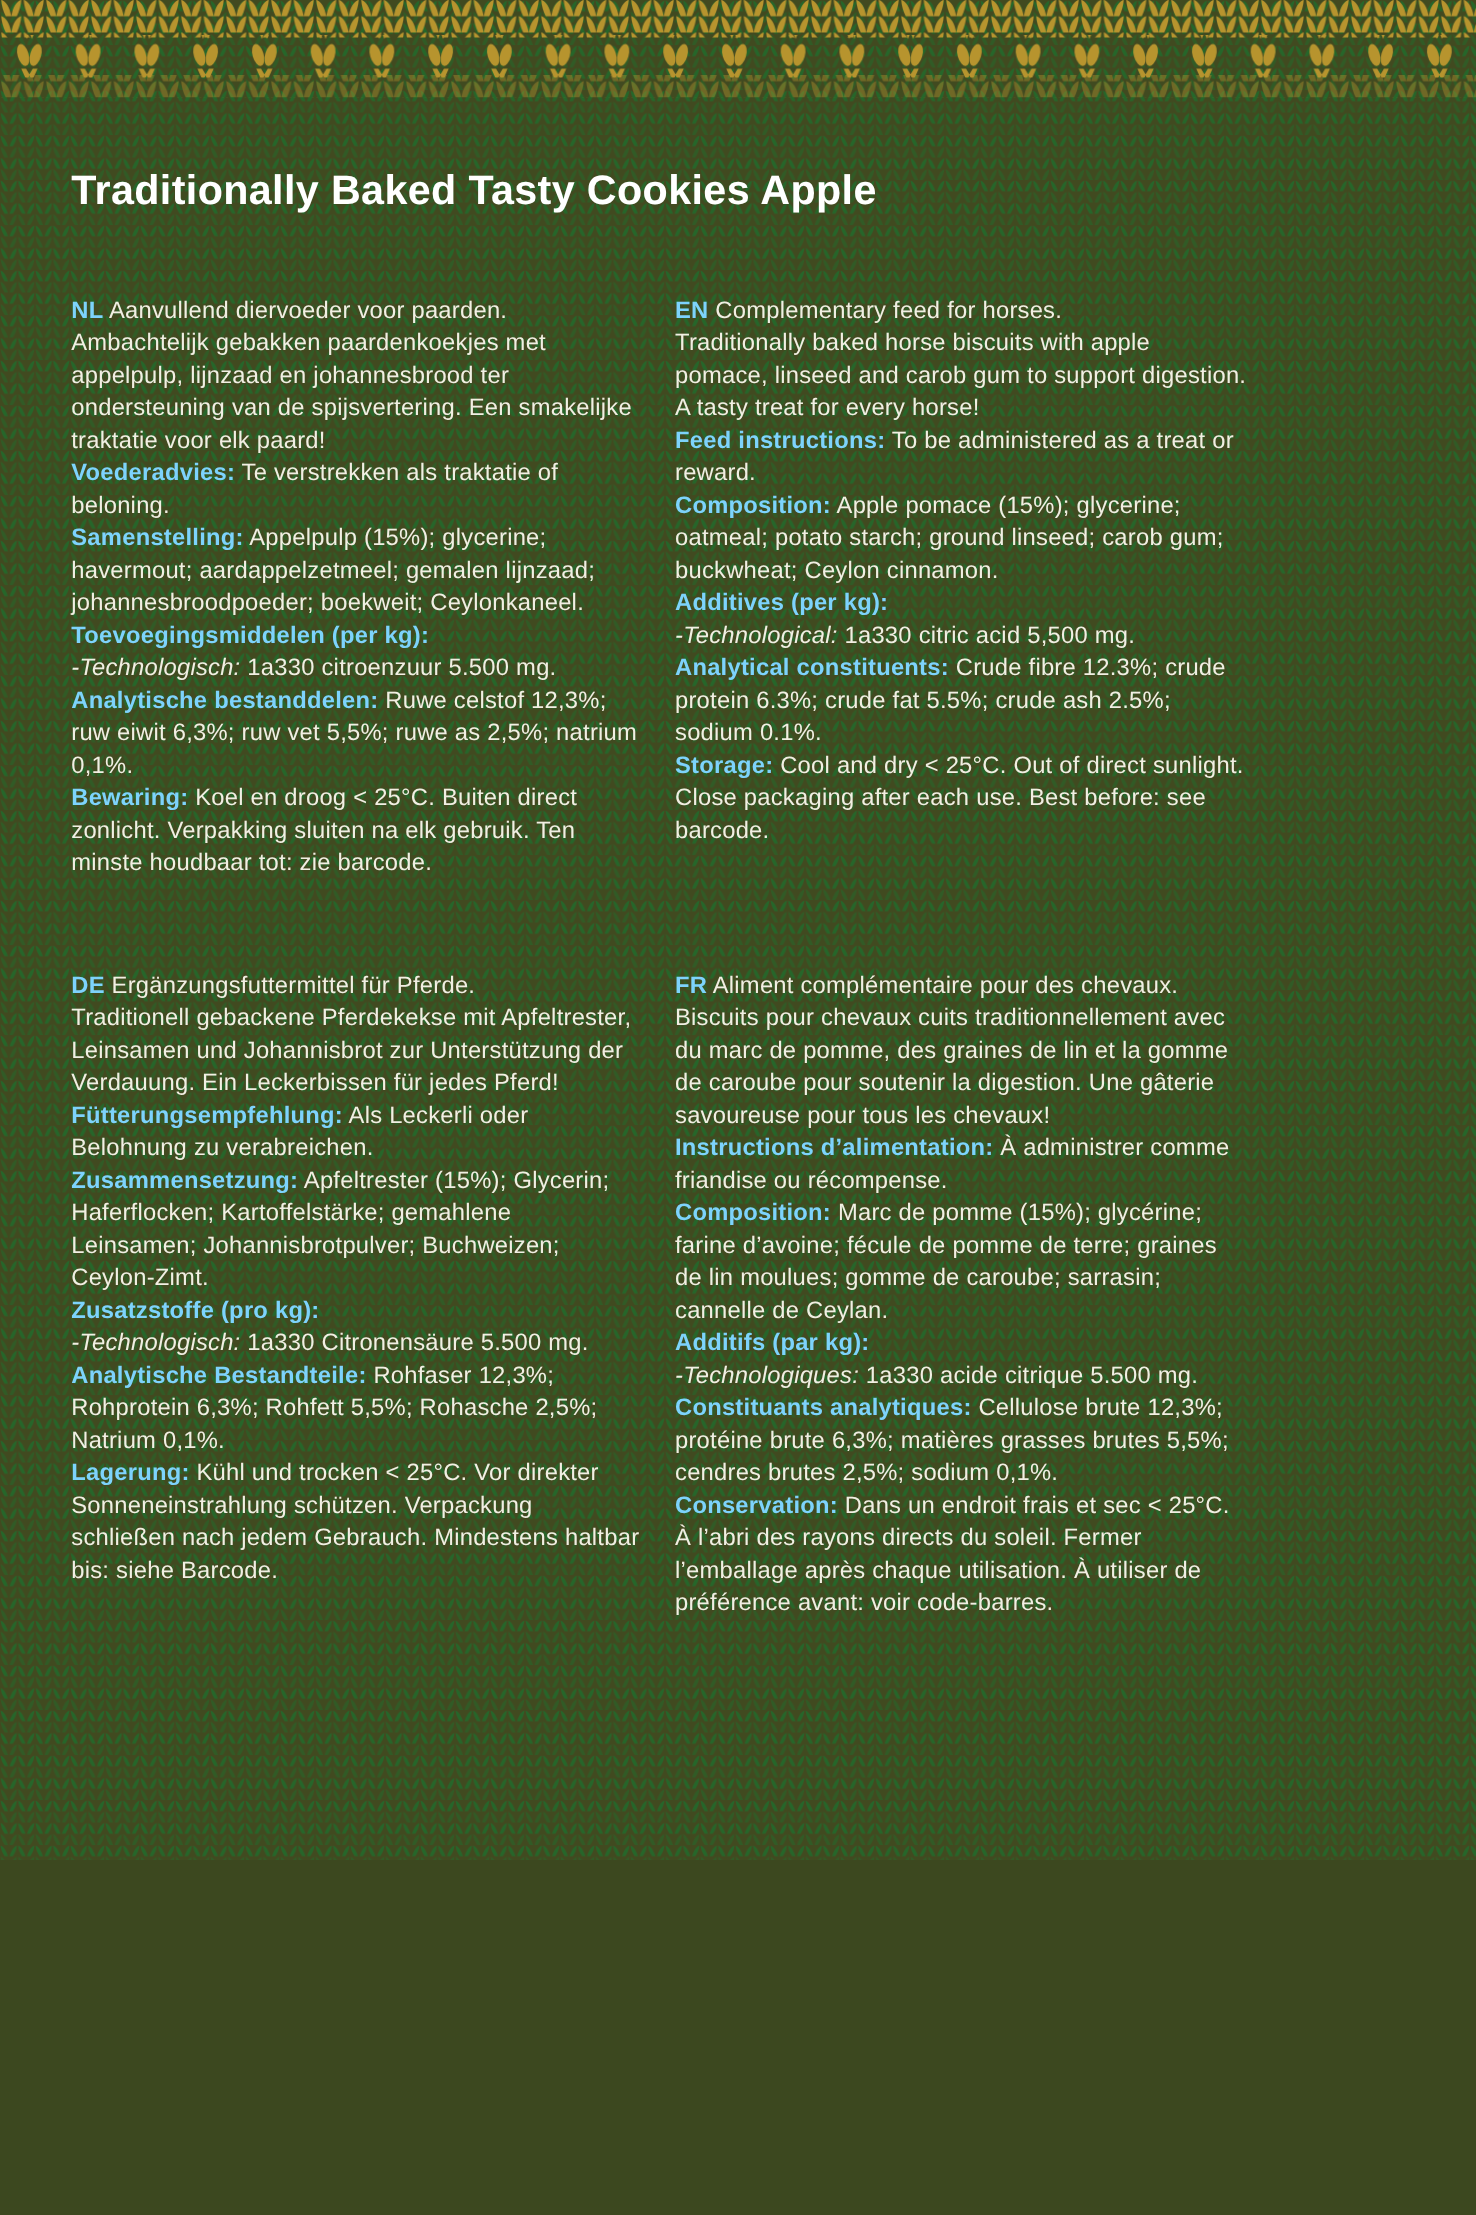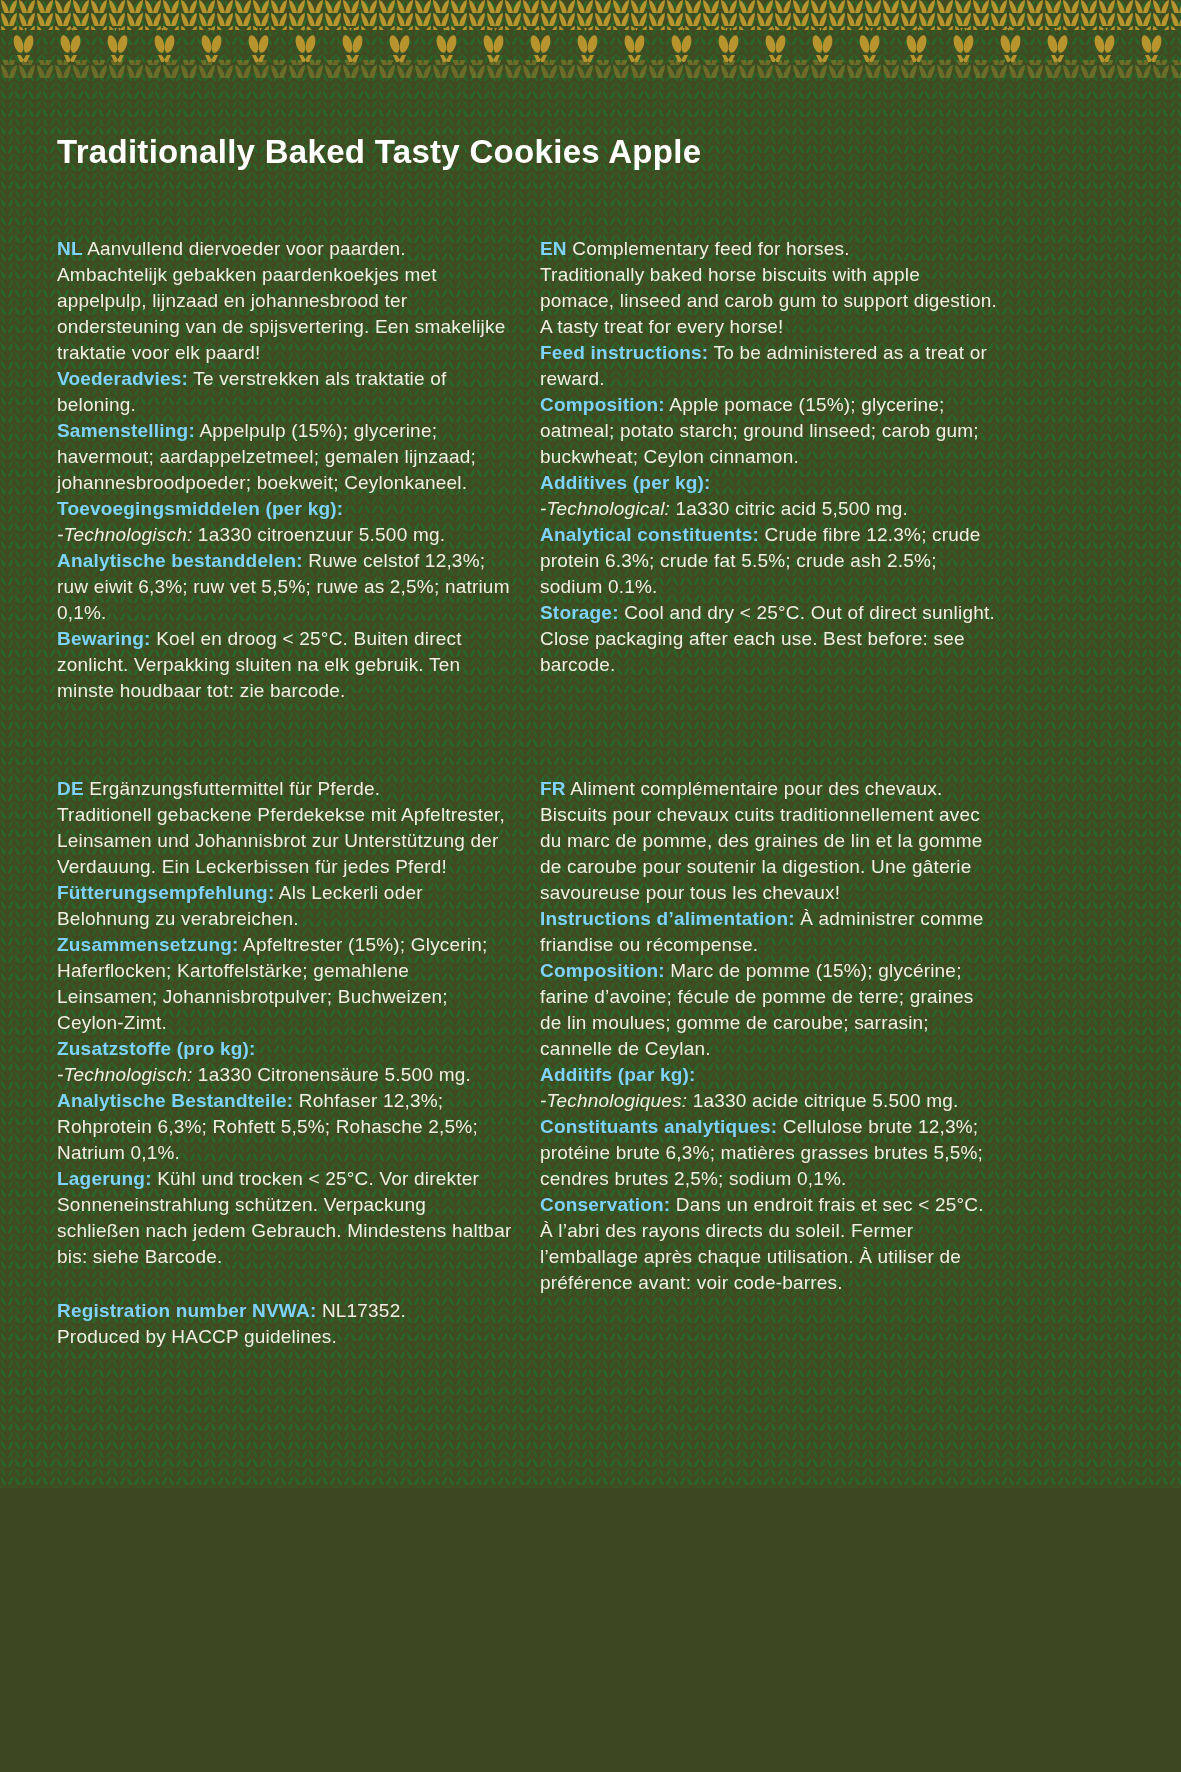--- a/index.html
+++ b/index.html
@@ -60,21 +60,20 @@
       <rect x="0" y="1726" width="1181" height="46" fill="url(#kgold)"></rect>
     </g>
   </svg>
 
   <h1 class="title">Traditionally Baked Tasty Cookies Apple</h1>
 
   <div class="cols">
     <div class="col">
       <p class="block first"><span class="b">NL</span><span> Aanvullend diervoeder voor paarden.</span><br><span>Ambachtelijk gebakken paardenkoekjes met appelpulp, lijnzaad en johannesbrood ter ondersteuning van de spijsvertering. Een smakelijke traktatie voor elk paard!</span><br><span class="b">Voederadvies:</span><span> Te verstrekken als traktatie of beloning.</span><br><span class="b">Samenstelling:</span><span> Appelpulp (15%); glycerine; havermout; aardappelzetmeel; gemalen lijnzaad; johannesbroodpoeder; boekweit; Ceylonkaneel.</span><br><span class="b">Toevoegingsmiddelen (per kg):</span><br><span class="i">-Technologisch:</span><span> 1a330 citroenzuur 5.500 mg.</span><br><span class="b">Analytische bestanddelen:</span><span> Ruwe celstof 12,3%; ruw eiwit 6,3%; ruw vet 5,5%; ruwe as 2,5%; natrium 0,1%.</span><br><span class="b">Bewaring:</span><span> Koel en droog &lt; 25°C. Buiten direct zonlicht. Verpakking sluiten na elk gebruik. Ten minste houdbaar tot: zie barcode.</span></p>
       <p class="block"><span class="b">DE</span><span> Ergänzungsfuttermittel für Pferde.</span><br><span>Traditionell gebackene Pferdekekse mit Apfeltrester, Leinsamen und Johannisbrot zur Unterstützung der Verdauung. Ein Leckerbissen für jedes Pferd!</span><br><span class="b">Fütterungsempfehlung:</span><span> Als Leckerli oder Belohnung zu verabreichen.</span><br><span class="b">Zusammensetzung:</span><span> Apfeltrester (15%); Glycerin; Haferflocken; Kartoffelstärke; gemahlene Leinsamen; Johannisbrotpulver; Buchweizen; Ceylon-Zimt.</span><br><span class="b">Zusatzstoffe (pro kg):</span><br><span class="i">-Technologisch:</span><span> 1a330 Citronensäure 5.500 mg.</span><br><span class="b">Analytische Bestandteile:</span><span> Rohfaser 12,3%; Rohprotein 6,3%; Rohfett 5,5%; Rohasche 2,5%; Natrium 0,1%.</span><br><span class="b">Lagerung:</span><span> Kühl und trocken &lt; 25°C. Vor direkter Sonneneinstrahlung schützen. Verpackung schließen nach jedem Gebrauch. Mindestens haltbar bis: siehe Barcode.</span></p>
-      <p class="block"><span class="b">Registration number NVWA:</span><span> NL17352.</span><br><span>Produced by HACCP guidelines.</span></p>
     </div>
     <div class="col">
       <p class="block first"><span class="b">EN</span><span> Complementary feed for horses.</span><br><span>Traditionally baked horse biscuits with apple pomace, linseed and carob gum to support digestion. A tasty treat for every horse!</span><br><span class="b">Feed instructions:</span><span> To be administered as a treat or reward.</span><br><span class="b">Composition:</span><span> Apple pomace (15%); glycerine; oatmeal; potato starch; ground linseed; carob gum; buckwheat; Ceylon cinnamon.</span><br><span class="b">Additives (per kg):</span><br><span class="i">-Technological:</span><span> 1a330 citric acid 5,500 mg.</span><br><span class="b">Analytical constituents:</span><span> Crude fibre 12.3%; crude protein 6.3%; crude fat 5.5%; crude ash 2.5%; sodium 0.1%.</span><br><span class="b">Storage:</span><span> Cool and dry &lt; 25°C. Out of direct sunlight. Close packaging after each use. Best before: see barcode.</span></p>
       <p class="block"><span class="b">FR</span><span> Aliment complémentaire pour des chevaux.</span><br><span>Biscuits pour chevaux cuits traditionnellement avec du marc de pomme, des graines de lin et la gomme de caroube pour soutenir la digestion. Une gâterie savoureuse pour tous les chevaux!</span><br><span class="b">Instructions d’alimentation:</span><span> À administrer comme friandise ou récompense.</span><br><span class="b">Composition:</span><span> Marc de pomme (15%); glycérine; farine d’avoine; fécule de pomme de terre; graines de lin moulues; gomme de caroube; sarrasin; cannelle de Ceylan.</span><br><span class="b">Additifs (par kg):</span><br><span class="i">-Technologiques:</span><span> 1a330 acide citrique 5.500 mg.</span><br><span class="b">Constituants analytiques:</span><span> Cellulose brute 12,3%; protéine brute 6,3%; matières grasses brutes 5,5%; cendres brutes 2,5%; sodium 0,1%.</span><br><span class="b">Conservation:</span><span> Dans un endroit frais et sec &lt; 25°C. À l’abri des rayons directs du soleil. Fermer l’emballage après chaque utilisation. À utiliser de préférence avant: voir code-barres.</span></p>
     </div>
   </div>
 
   <div class="logo">
     <div>
       <span class="brand-name">Hofman</span>

